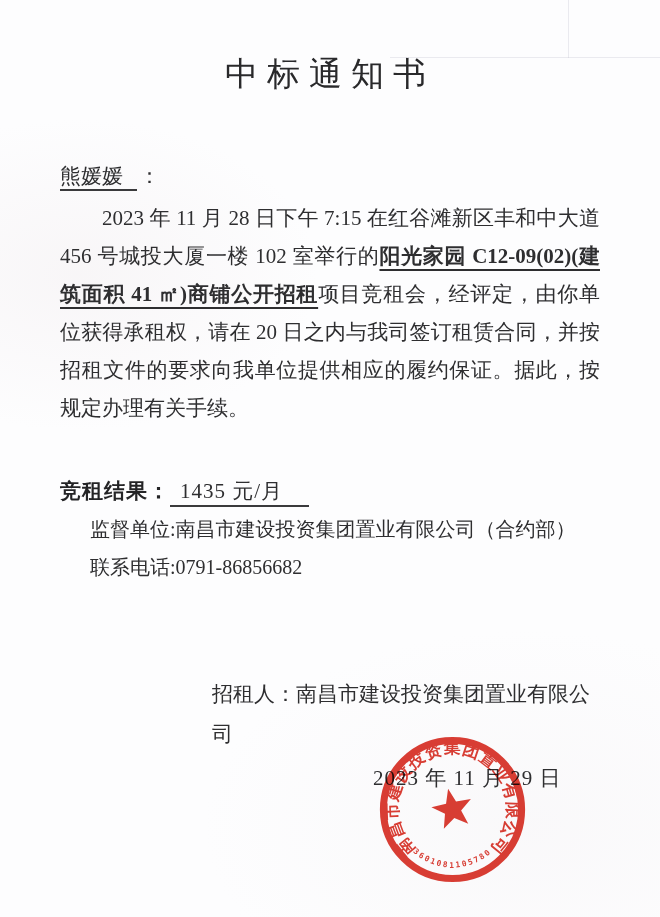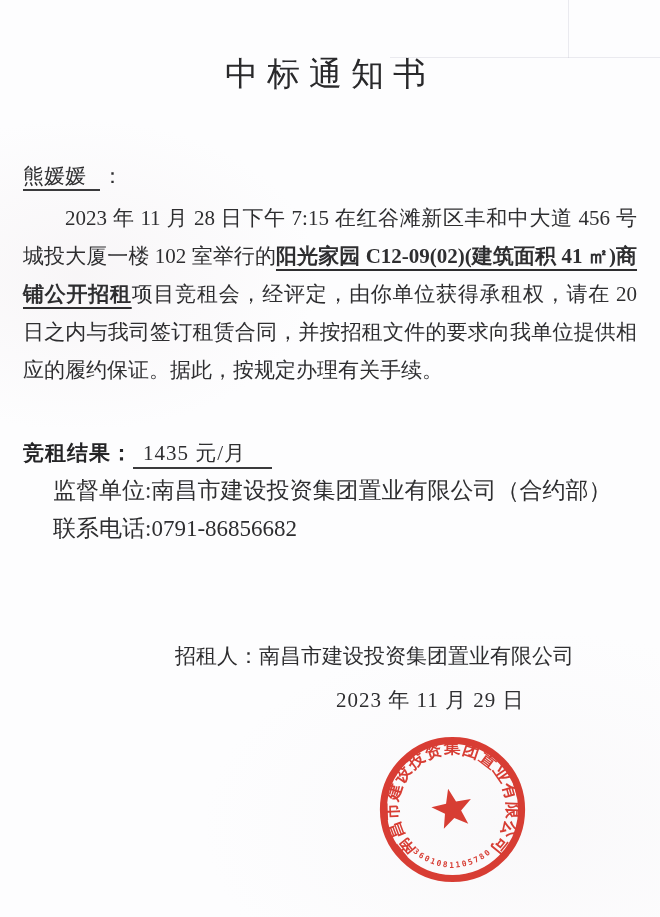--- a/index.html
+++ b/index.html
@@ -13,21 +13,21 @@
     margin:0 auto;
     background:
       radial-gradient(ellipse 400px 260px at 12% 30%, rgba(244,240,242,.55), rgba(255,255,255,0) 60%),
       radial-gradient(ellipse 500px 300px at 80% 90%, rgba(246,244,246,.5), rgba(255,255,255,0) 65%),
       #fdfdfe;
     color:#2e2e30;
     overflow:hidden;
   }
   .artifact-h{position:absolute;top:57px;left:390px;width:270px;height:1px;background:rgba(185,185,200,.28);}
   .artifact-v{position:absolute;top:0;left:568px;width:1px;height:58px;background:rgba(185,185,200,.28);}
-  .content{padding:0 23px;}
+  .content{padding:0 60px;}
   .doc-title{
     margin:0;padding-top:52px;
     text-align:center;
     font-size:33px;font-weight:500;letter-spacing:9px;
     color:#29292b;
   }
   .recipient{margin-top:64px;font-size:21px;line-height:30px;}
   .recipient .name{
     font-weight:500;
     border-bottom:2px solid #3a3a3c;
@@ -51,21 +51,21 @@
   .result-label{
     font-family:"Liberation Sans","DejaVu Sans",sans-serif;
     font-weight:700;letter-spacing:1px;color:#242426;
   }
   .result-value{
     border-bottom:2px solid #3a3a3c;
     padding:0 26px 2px 10px;
     letter-spacing:1px;
   }
   .para.p2{margin-top:47px;text-indent:2em;}
-  .line-indent{margin:0;font-size:23px;line-height:38px;text-indent:30px;}
+  .line-indent{margin:0;font-size:20px;line-height:38px;text-indent:30px;}
   .signature{margin-top:88px;font-size:21px;}
   .sig-line{margin-left:152px;line-height:40px;}
   .sig-date{margin-left:313px;line-height:40px;margin-top:4px;letter-spacing:1px;}
   .seal{
     position:absolute;
     left:374px;top:731px;
     width:157px;height:157px;
     mix-blend-mode:multiply;
     opacity:.9;
     pointer-events:none;

